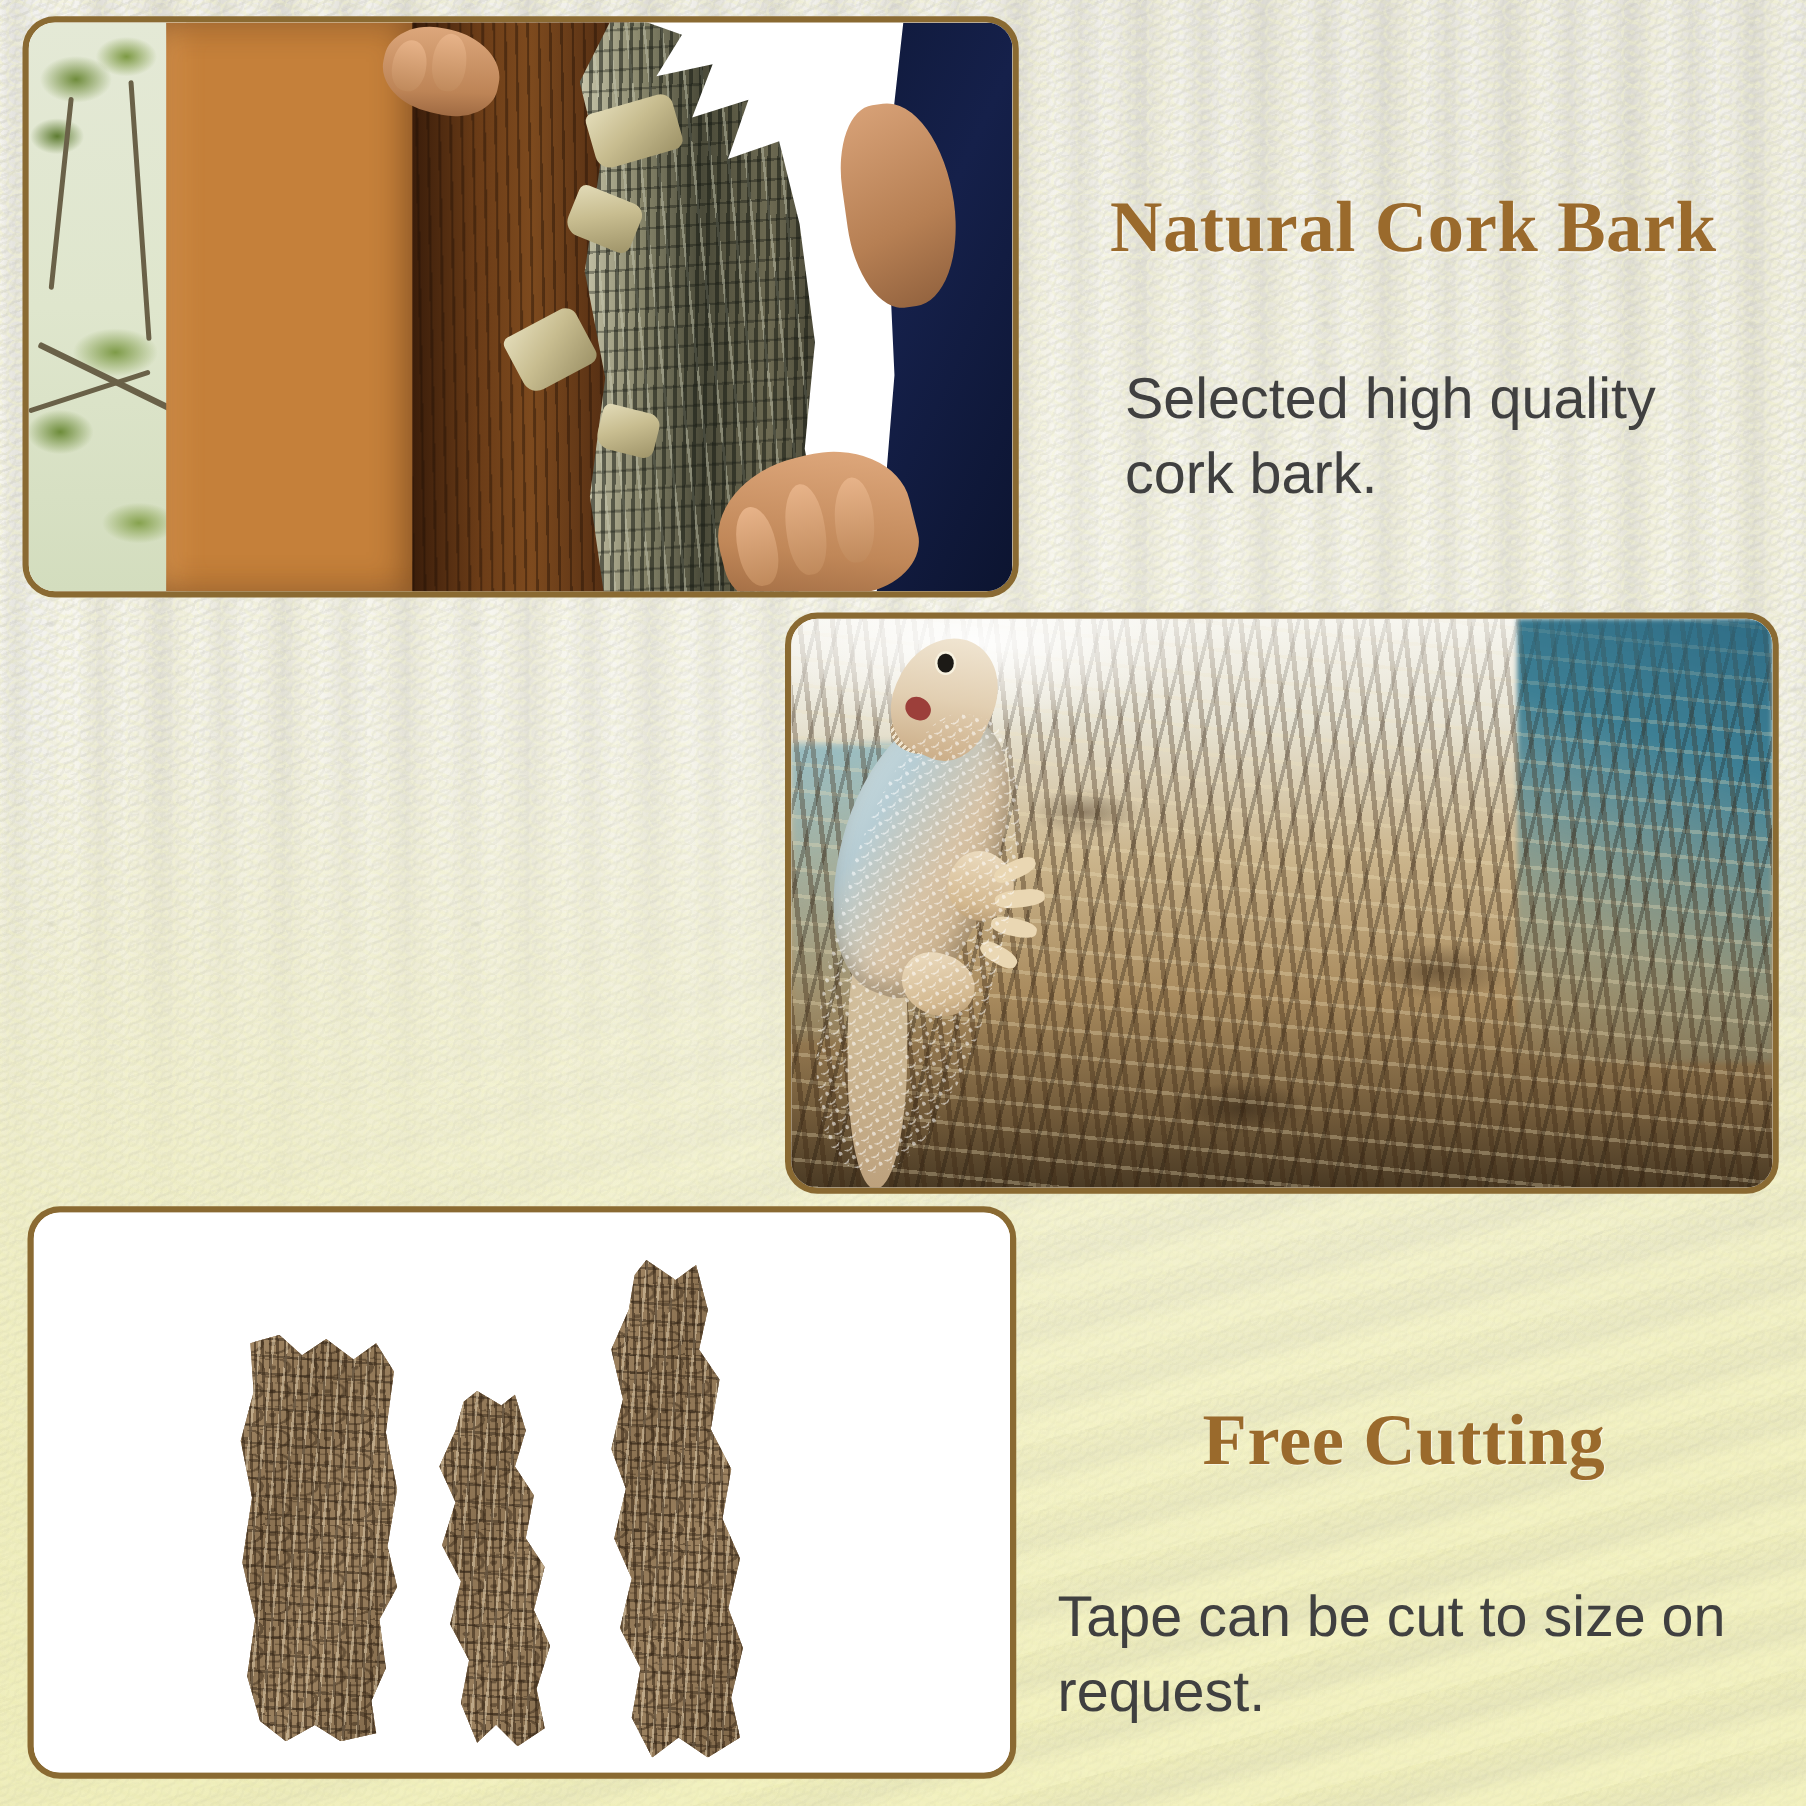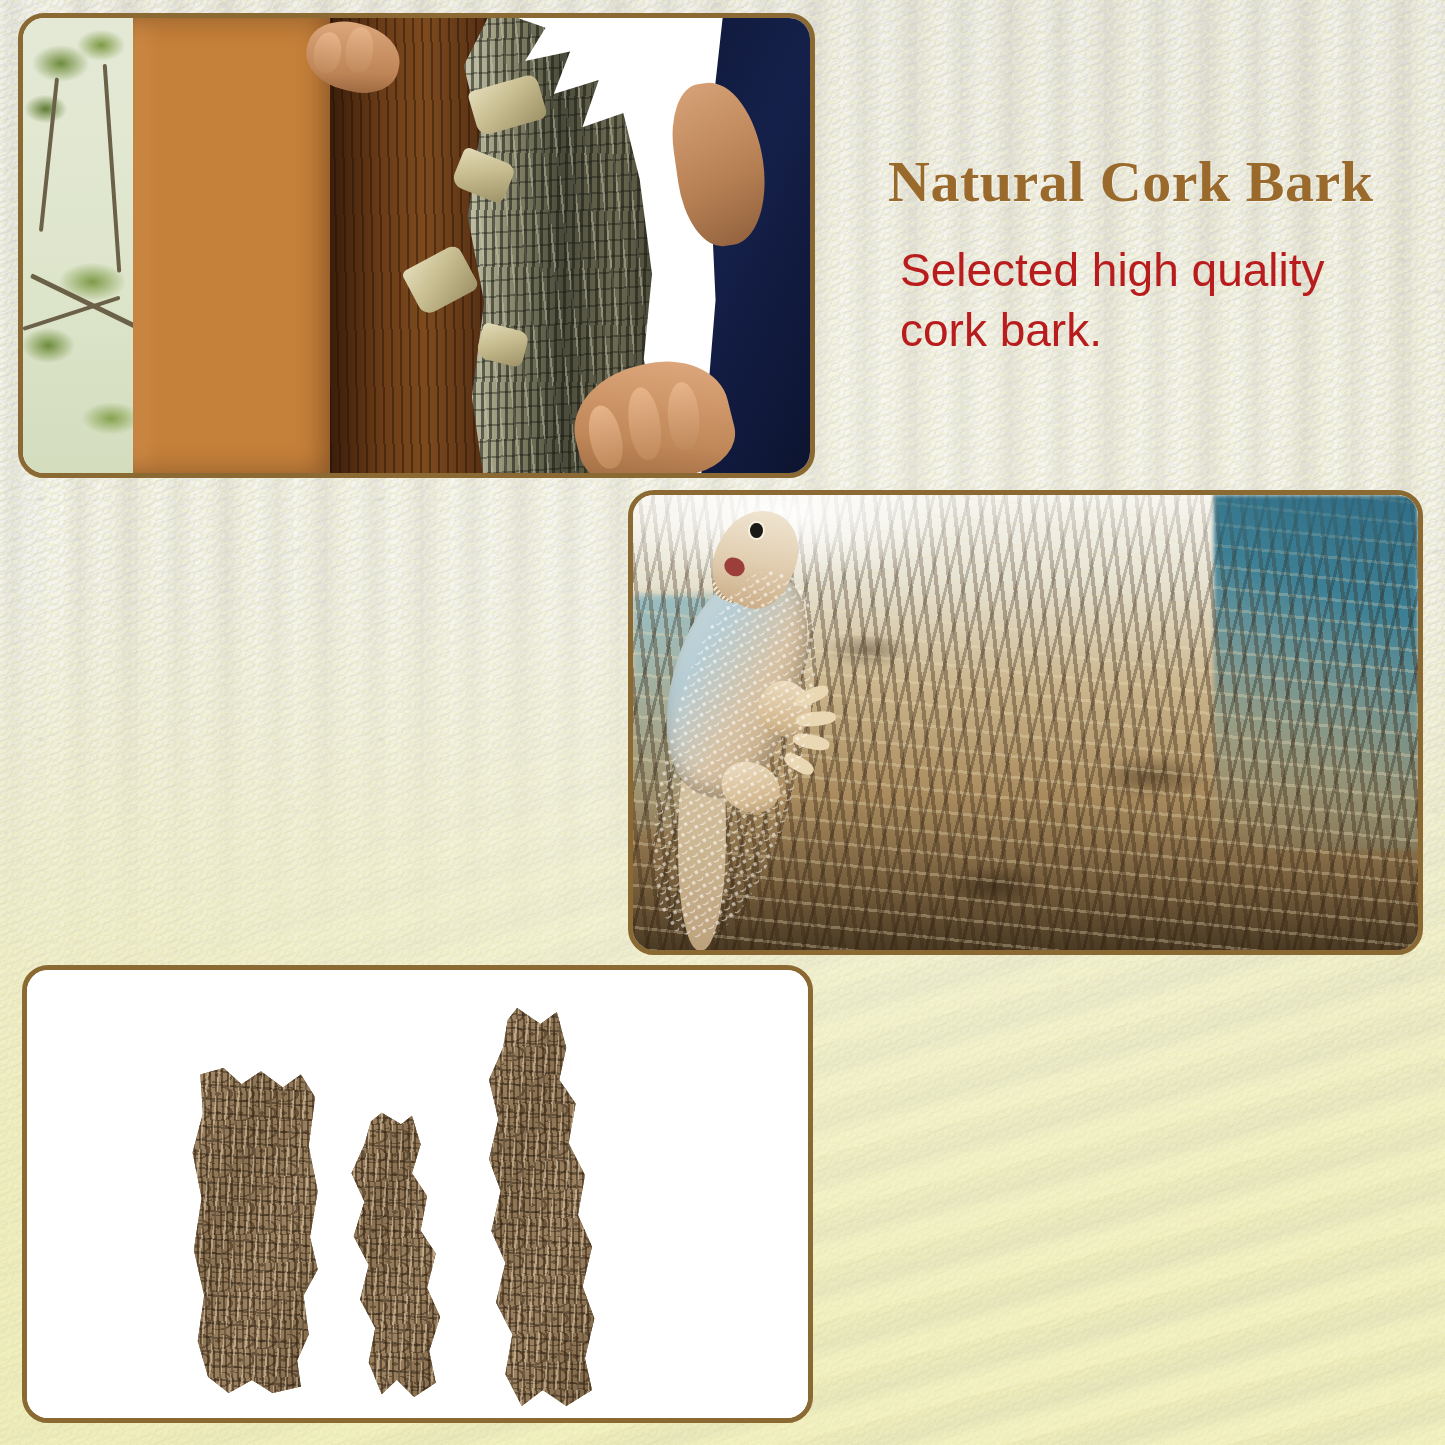--- a/index.html
+++ b/index.html
@@ -334,25 +334,26 @@
     color: #9a6a2c;
     font-family: "Liberation Serif", "DejaVu Serif", serif;
     font-weight: bold;
     font-size: 58px;
     letter-spacing: .5px;
     white-space: nowrap;
     text-shadow: 1px 1px 0 rgba(255,255,255,0.55);
   }
   .feature-body {
     position: absolute;
-    color: #b91c1c;
+    color: #404040;
     font-family: "Liberation Sans", sans-serif;
     font-weight: 400;
     font-size: 46px;
     line-height: 1.30;
+    margin-top: 48px;
   }
 
   #heading-natural-cork-bark { left: 888px; top: 148px; }
   #body-natural-cork-bark    { left: 900px; top: 241px; width: 470px; }
 
   #heading-natural-rough-texture { left: 34px; top: 622px; }
   #body-natural-rough-texture    { left: 58px; top: 718px; width: 510px; }
 
   #heading-free-cutting { left: 962px; top: 1118px; }
   #body-free-cutting    { left: 846px; top: 1216px; width: 560px; }
@@ -435,14 +436,16 @@
   </div>
 
   <div class="bark-piece" id="bark-piece-left"></div>
   <div class="bark-piece" id="bark-piece-middle"></div>
   <div class="bark-piece" id="bark-piece-right"></div>
 
   <div class="feature-heading" id="heading-natural-cork-bark">Natural Cork Bark</div>
   <div class="feature-body" id="body-natural-cork-bark">Selected high quality cork bark.</div>
 
 
+  <div class="feature-heading" id="heading-free-cutting">Free Cutting</div>
+  <div class="feature-body" id="body-free-cutting">Tape can be cut to size on request.</div>
 
 </div>
 
 </body></html>

